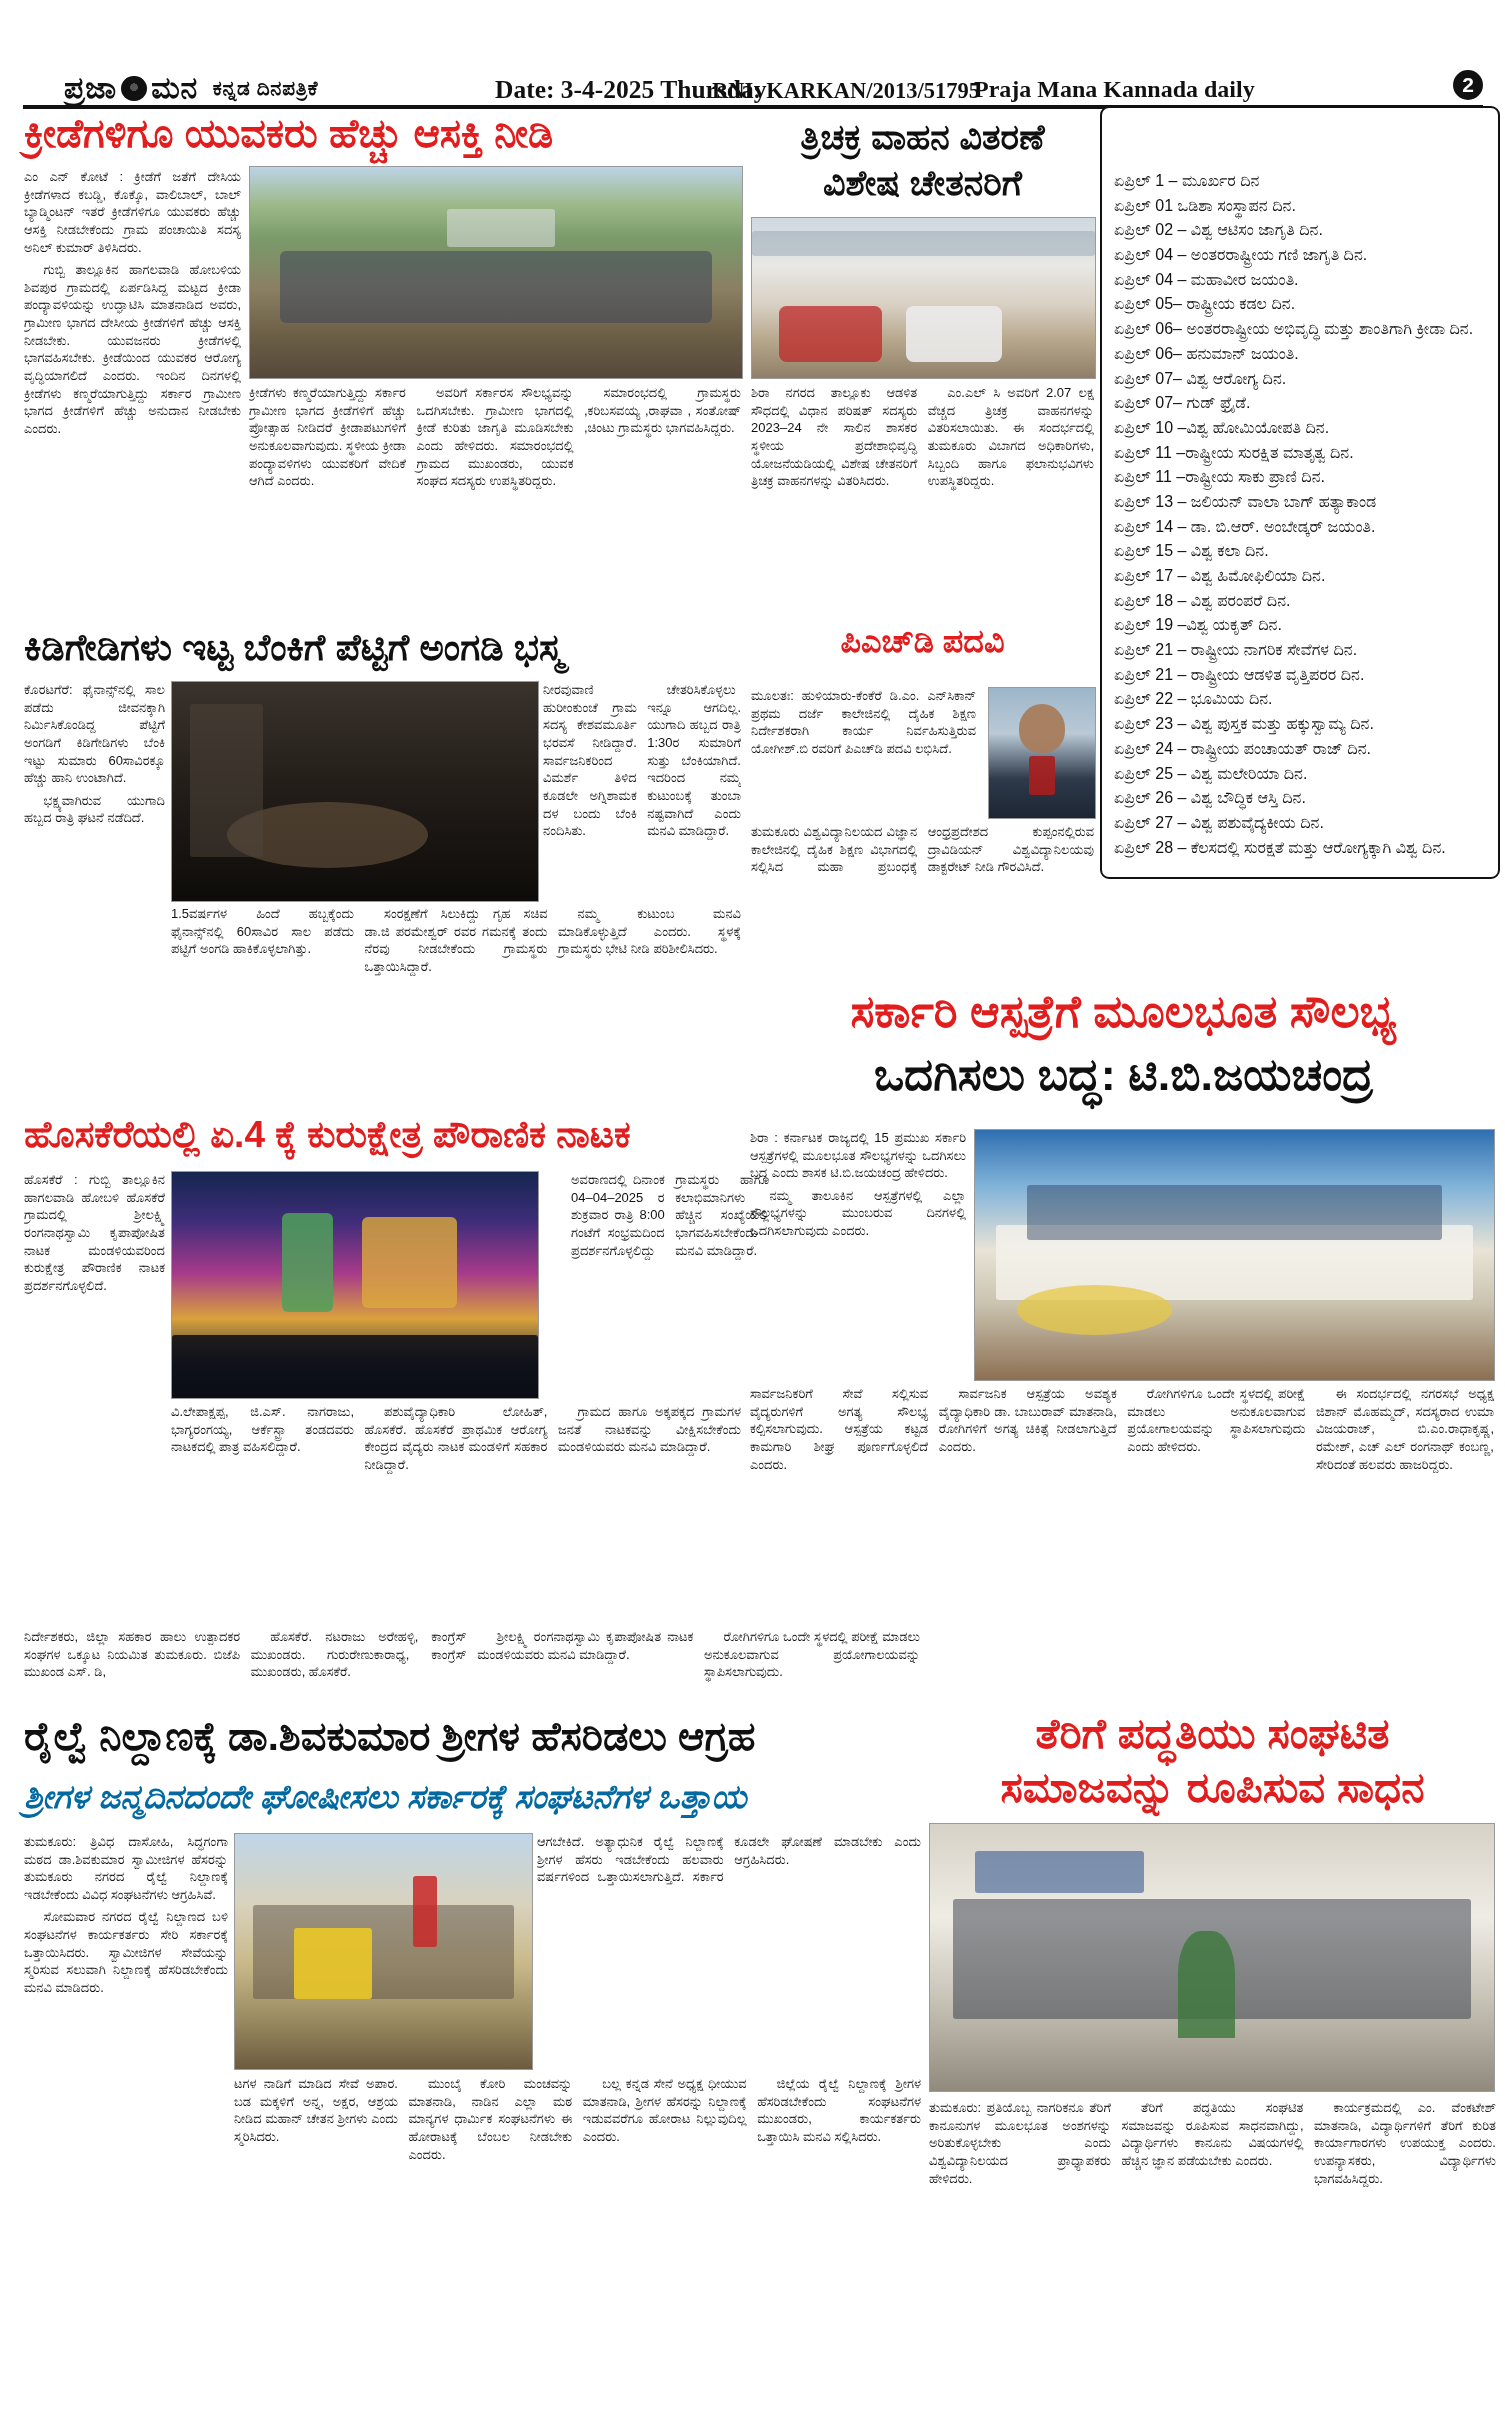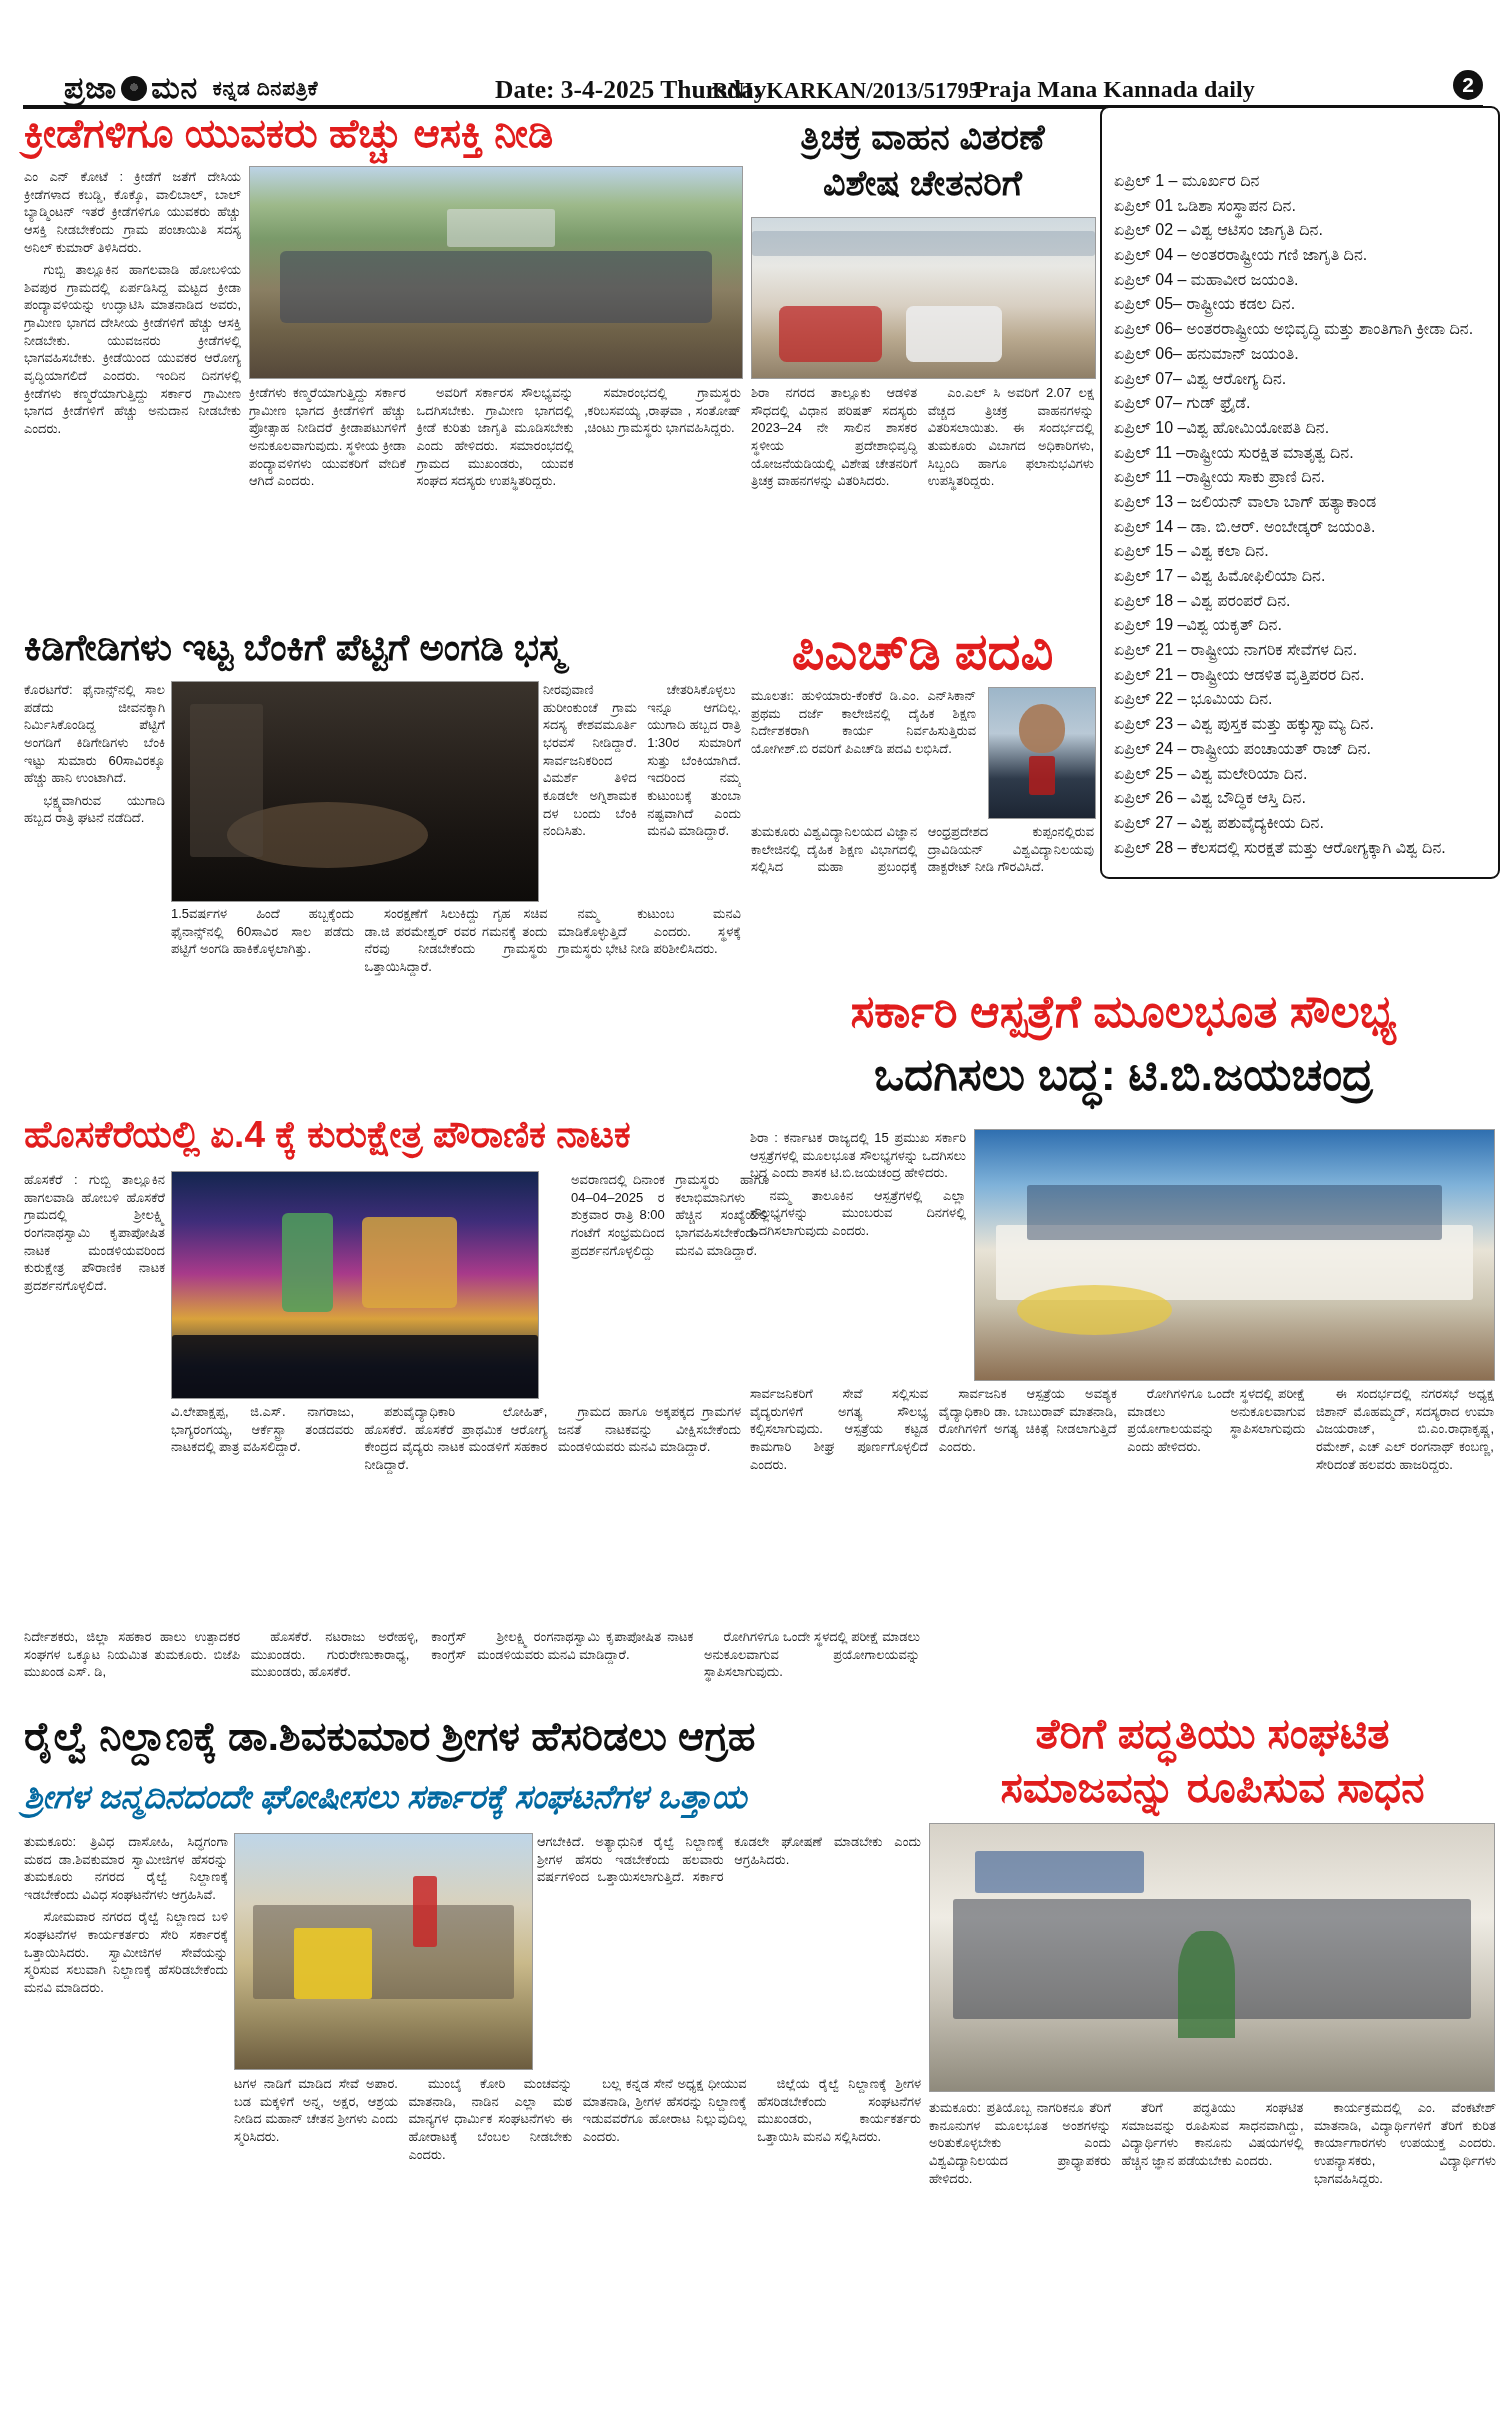--- a/index.html
+++ b/index.html
@@ -135,21 +135,21 @@
 <div class="abs bodycol cols2" style="left:543px;top:681px;width:198px;height:219px;">
     <p>ನೀರವುವಾಣಿ ಹುರೀಂಕುಂಚೆ ಗ್ರಾಮ ಸದಸ್ಯ ಕೇಶವಮೂರ್ತಿ ಭರವಸೆ ನೀಡಿದ್ದಾರೆ. ಸಾರ್ವಜನಿಕರಿಂದ ವಿಮರ್ಶೆ ತಿಳಿದ ಕೂಡಲೇ ಅಗ್ನಿಶಾಮಕ ದಳ ಬಂದು ಬೆಂಕಿ ನಂದಿಸಿತು.</p>
     <p>ಚೇತರಿಸಿಕೊಳ್ಳಲು ಇನ್ನೂ ಆಗದಿಲ್ಲ. ಯುಗಾದಿ ಹಬ್ಬದ ರಾತ್ರಿ 1:30ರ ಸುಮಾರಿಗೆ ಸುತ್ತು ಬೆಂಕಿಯಾಗಿದೆ. ಇದರಿಂದ ನಮ್ಮ ಕುಟುಂಬಕ್ಕೆ ತುಂಬಾ ನಷ್ಟವಾಗಿದೆ ಎಂದು ಮನವಿ ಮಾಡಿದ್ದಾರೆ.</p>
   </div>
 <div class="abs bodycol cols3" style="left:171px;top:905px;width:570px;height:202px;">
     <p>1.5ವರ್ಷಗಳ ಹಿಂದೆ ಹಬ್ಬಕ್ಕೆಂದು ಫೈನಾನ್ಸ್‌ನಲ್ಲಿ 60ಸಾವಿರ ಸಾಲ ಪಡೆದು ಪಟ್ಟಿಗೆ ಅಂಗಡಿ ಹಾಕಿಕೊಳ್ಳಲಾಗಿತ್ತು.</p>
     <p>ಸಂರಕ್ಷಣೆಗೆ ಸಿಲುಕಿದ್ದು ಗೃಹ ಸಚಿವ ಡಾ.ಜಿ ಪರಮೇಶ್ವರ್ ರವರ ಗಮನಕ್ಕೆ ತಂದು ನೆರವು ನೀಡಬೇಕೆಂದು ಗ್ರಾಮಸ್ಥರು ಒತ್ತಾಯಿಸಿದ್ದಾರೆ.</p>
     <p>ನಮ್ಮ ಕುಟುಂಬ ಮನವಿ ಮಾಡಿಕೊಳ್ಳುತ್ತಿದೆ ಎಂದರು. ಸ್ಥಳಕ್ಕೆ ಗ್ರಾಮಸ್ಥರು ಭೇಟಿ ನೀಡಿ ಪರಿಶೀಲಿಸಿದರು.</p>
   </div>
 
-<div class="abs hl red center" style="left:751px;top:625px;width:343px;font-size:51px;">ಪಿಎಚ್‌ಡಿ ಪದವಿ</div>
+<div class="abs hl red center" style="left:751px;top:625px;width:343px;font-size:32px;">ಪಿಎಚ್‌ಡಿ ಪದವಿ</div>
 <div class="abs photo ph-portrait" style="left:988px;top:687px;width:106px;height:130px;">
   <div class="blob" style="left:28%;top:12%;width:44%;height:38%;background:rgba(168,124,92,.95);border-radius:50% 50% 45% 45%;"></div>
   <div class="blob" style="left:38%;top:52%;width:24%;height:30%;background:rgba(170,30,30,.9);"></div>
 </div>
 <div class="abs bodycol" style="left:751px;top:687px;width:225px;height:132px;">
     <p>ಮೂಲತಃ: ಹುಳಿಯಾರು-ಕೆಂಕೆರೆ ಡಿ.ಎಂ. ಎನ್‌ಸಿಕಾನ್ ಪ್ರಥಮ ದರ್ಜೆ ಕಾಲೇಜಿನಲ್ಲಿ ದೈಹಿಕ ಶಿಕ್ಷಣ ನಿರ್ದೇಶಕರಾಗಿ ಕಾರ್ಯ ನಿರ್ವಹಿಸುತ್ತಿರುವ ಯೋಗೀಶ್.ಬಿ ರವರಿಗೆ ಪಿಎಚ್‌ಡಿ ಪದವಿ ಲಭಿಸಿದೆ.</p>
   </div>
 <div class="abs bodycol cols2" style="left:751px;top:823px;width:343px;height:211px;">
     <p>ತುಮಕೂರು ವಿಶ್ವವಿದ್ಯಾನಿಲಯದ ವಿಜ್ಞಾನ ಕಾಲೇಜಿನಲ್ಲಿ ದೈಹಿಕ ಶಿಕ್ಷಣ ವಿಭಾಗದಲ್ಲಿ ಸಲ್ಲಿಸಿದ ಮಹಾ ಪ್ರಬಂಧಕ್ಕೆ ಆಂಧ್ರಪ್ರದೇಶದ ಕುಪ್ಪಂನಲ್ಲಿರುವ ದ್ರಾವಿಡಿಯನ್ ವಿಶ್ವವಿದ್ಯಾನಿಲಯವು ಡಾಕ್ಟರೇಟ್ ನೀಡಿ ಗೌರವಿಸಿದೆ.</p>
   </div>

